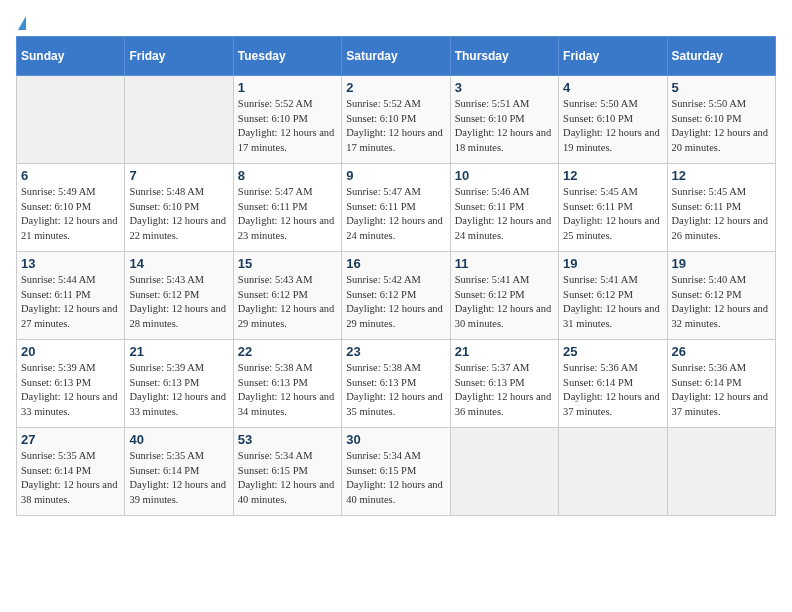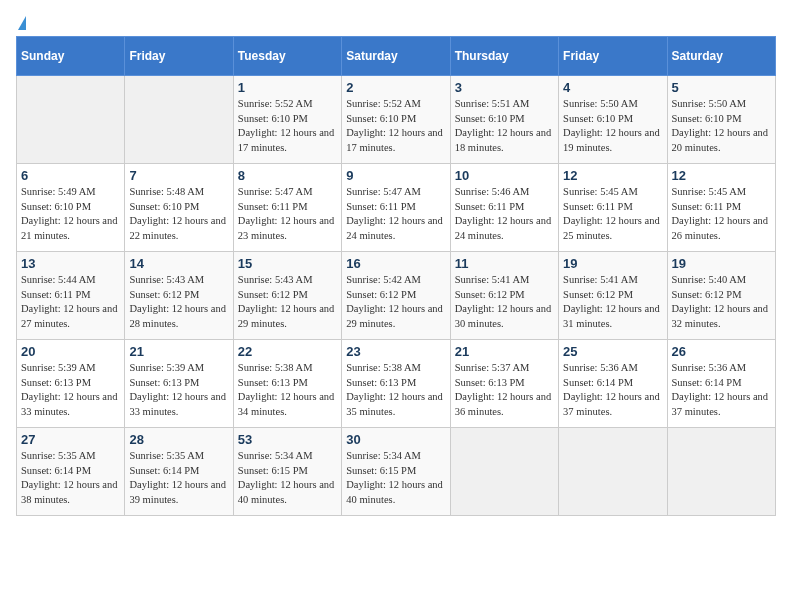--- a/index.html
+++ b/index.html
@@ -286,21 +286,21 @@
       </td>
       </tr>
       <tr>
         <td>
         <div class="day-num">27</div>
         <div class="day-detail">
           Sunrise: 5:35 AM<br>Sunset: 6:14 PM<br>Daylight: 12 hours and 38 minutes.
         </div>
       </td>
         <td>
-        <div class="day-num">28</div>
+        <div class="day-num">40</div>
         <div class="day-detail">
           Sunrise: 5:35 AM<br>Sunset: 6:14 PM<br>Daylight: 12 hours and 39 minutes.
         </div>
       </td>
         <td>
         <div class="day-num">53</div>
         <div class="day-detail">
           Sunrise: 5:34 AM<br>Sunset: 6:15 PM<br>Daylight: 12 hours and 40 minutes.
         </div>
       </td>

